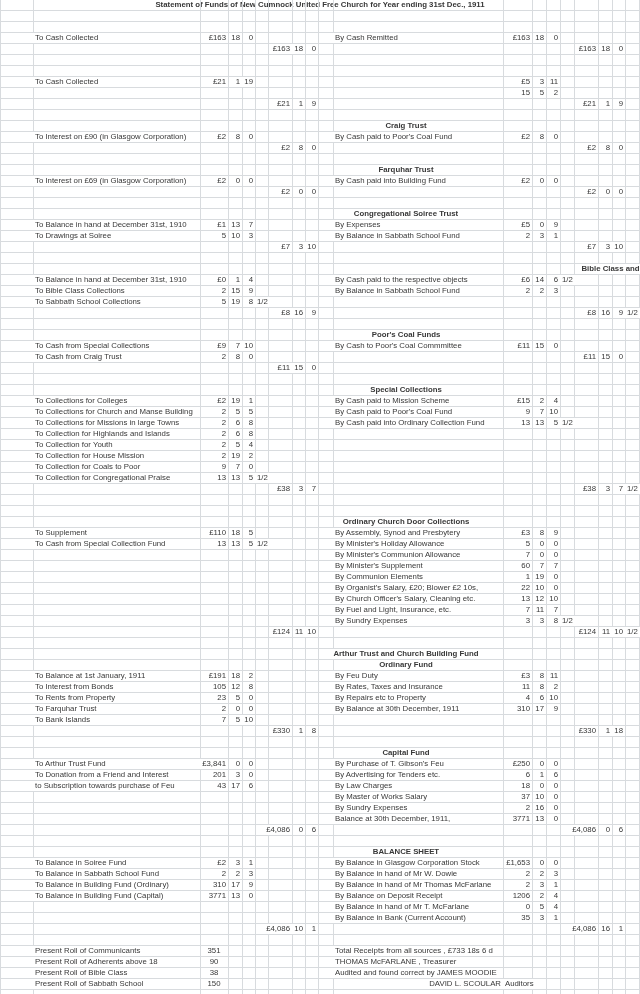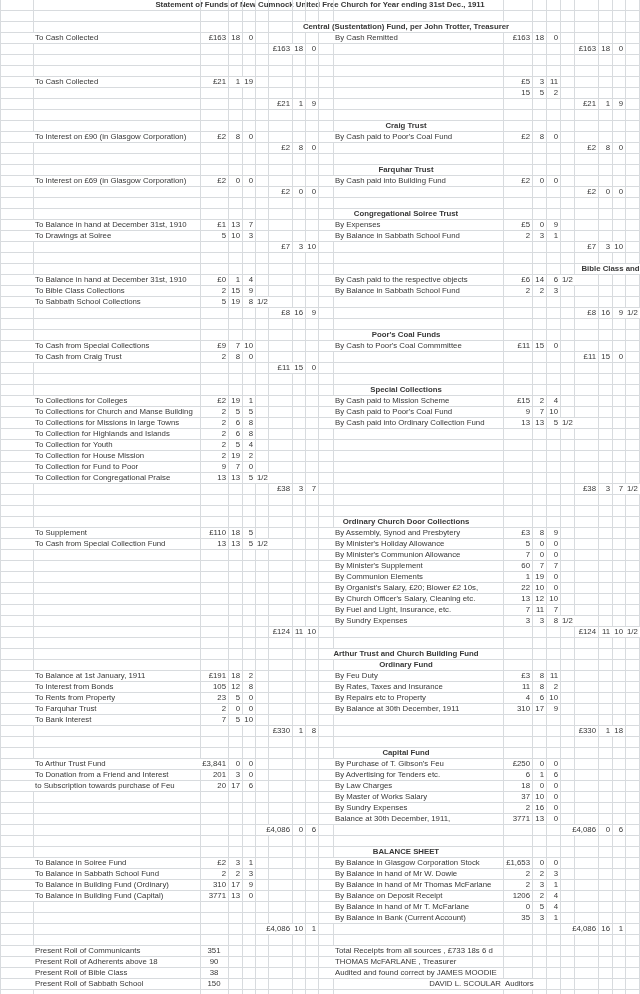--- a/index.html
+++ b/index.html
@@ -49,23 +49,20 @@
     <div class="vline" style="left: 333px;"></div>
     <div class="vline" style="left: 503px;"></div>
     <div class="vline" style="left: 532px;"></div>
     <div class="vline" style="left: 546px;"></div>
     <div class="vline" style="left: 560px;"></div>
     <div class="vline" style="left: 574px;"></div>
     <div class="vline" style="left: 598px;"></div>
     <div class="vline" style="left: 612px;"></div>
     <div class="vline" style="left: 625px;"></div>
     <div class="vline" style="left: 639px;"></div>
-    <div class="cell head" style="top: 22px;">
-      <span class="txt shifted">Central (Sustentation) Fund, per John Trotter, Treasurer</span>
-    </div>
     <div class="cell" style="top: 33px; left: 33px;">To Cash Collected</div>
     <div class="cell" style="top: 33px; right: 412px;">£163</div>
     <div class="cell" style="top: 33px; right: 398px;">18</div>
     <div class="cell" style="top: 33px; right: 385px;">0</div>
     <div class="cell" style="top: 33px; left: 333px;">By Cash Remitted</div>
     <div class="cell" style="top: 33px; right: 108px;">£163</div>
     <div class="cell" style="top: 33px; right: 94px;">18</div>
     <div class="cell" style="top: 33px; right: 80px;">0</div>
     <div class="cell" style="top: 44px; right: 348px;">£163</div>
     <div class="cell" style="top: 44px; right: 335px;">18</div>
@@ -234,21 +231,21 @@
     <div class="cell" style="top: 429px; right: 398px;">6</div>
     <div class="cell" style="top: 429px; right: 385px;">8</div>
     <div class="cell" style="top: 440px; left: 33px;">To Collection for Youth</div>
     <div class="cell" style="top: 440px; right: 412px;">2</div>
     <div class="cell" style="top: 440px; right: 398px;">5</div>
     <div class="cell" style="top: 440px; right: 385px;">4</div>
     <div class="cell" style="top: 451px; left: 33px;">To Collection for House Mission</div>
     <div class="cell" style="top: 451px; right: 412px;">2</div>
     <div class="cell" style="top: 451px; right: 398px;">19</div>
     <div class="cell" style="top: 451px; right: 385px;">2</div>
-    <div class="cell" style="top: 462px; left: 33px;">To Collection for Fund to Poor</div>
+    <div class="cell" style="top: 462px; left: 33px;">To Collection for Coals to Poor</div>
     <div class="cell" style="top: 462px; right: 412px;">9</div>
     <div class="cell" style="top: 462px; right: 398px;">7</div>
     <div class="cell" style="top: 462px; right: 385px;">0</div>
     <div class="cell" style="top: 473px; left: 33px;">To Collection for Congregational Praise</div>
     <div class="cell" style="top: 473px; right: 412px;">13</div>
     <div class="cell" style="top: 473px; right: 398px;">13</div>
     <div class="cell" style="top: 473px; right: 385px;">5</div>
     <div class="cell" style="top: 473px; left: 255px;">1/2</div>
     <div class="cell" style="top: 484px; right: 348px;">£38</div>
     <div class="cell" style="top: 484px; right: 335px;">3</div>
@@ -344,21 +341,21 @@
     <div class="cell" style="top: 693px; right: 94px;">6</div>
     <div class="cell" style="top: 693px; right: 80px;">10</div>
     <div class="cell" style="top: 704px; left: 33px;">To Farquhar Trust</div>
     <div class="cell" style="top: 704px; right: 412px;">2</div>
     <div class="cell" style="top: 704px; right: 398px;">0</div>
     <div class="cell" style="top: 704px; right: 385px;">0</div>
     <div class="cell" style="top: 704px; left: 333px;">By Balance at 30th December, 1911</div>
     <div class="cell" style="top: 704px; right: 108px;">310</div>
     <div class="cell" style="top: 704px; right: 94px;">17</div>
     <div class="cell" style="top: 704px; right: 80px;">9</div>
-    <div class="cell" style="top: 715px; left: 33px;">To Bank Interest</div>
+    <div class="cell" style="top: 715px; left: 33px;">To Bank Islands</div>
     <div class="cell" style="top: 715px; right: 412px;">7</div>
     <div class="cell" style="top: 715px; right: 398px;">5</div>
     <div class="cell" style="top: 715px; right: 385px;">10</div>
     <div class="cell" style="top: 726px; right: 348px;">£330</div>
     <div class="cell" style="top: 726px; right: 335px;">1</div>
     <div class="cell" style="top: 726px; right: 322px;">8</div>
     <div class="cell" style="top: 726px; right: 42px;">£330</div>
     <div class="cell" style="top: 726px; right: 28px;">1</div>
     <div class="cell" style="top: 726px; right: 15px;">18</div>
     <div class="cell head" style="top: 748px;">
@@ -374,21 +371,21 @@
     <div class="cell" style="top: 759px; right: 80px;">0</div>
     <div class="cell" style="top: 770px; left: 33px;">To Donation from a Friend and Interest</div>
     <div class="cell" style="top: 770px; right: 412px;">201</div>
     <div class="cell" style="top: 770px; right: 398px;">3</div>
     <div class="cell" style="top: 770px; right: 385px;">0</div>
     <div class="cell" style="top: 770px; left: 333px;">By Advertising for Tenders etc.</div>
     <div class="cell" style="top: 770px; right: 108px;">6</div>
     <div class="cell" style="top: 770px; right: 94px;">1</div>
     <div class="cell" style="top: 770px; right: 80px;">6</div>
     <div class="cell" style="top: 781px; left: 33px;">to Subscription towards purchase of Feu</div>
-    <div class="cell" style="top: 781px; right: 412px;">20</div>
+    <div class="cell" style="top: 781px; right: 412px;">43</div>
     <div class="cell" style="top: 781px; right: 398px;">17</div>
     <div class="cell" style="top: 781px; right: 385px;">6</div>
     <div class="cell" style="top: 781px; left: 333px;">By Law Charges</div>
     <div class="cell" style="top: 781px; right: 108px;">18</div>
     <div class="cell" style="top: 781px; right: 94px;">0</div>
     <div class="cell" style="top: 781px; right: 80px;">0</div>
     <div class="cell" style="top: 792px; left: 333px;">By Master of Works Salary</div>
     <div class="cell" style="top: 792px; right: 108px;">37</div>
     <div class="cell" style="top: 792px; right: 94px;">10</div>
     <div class="cell" style="top: 792px; right: 80px;">0</div>

